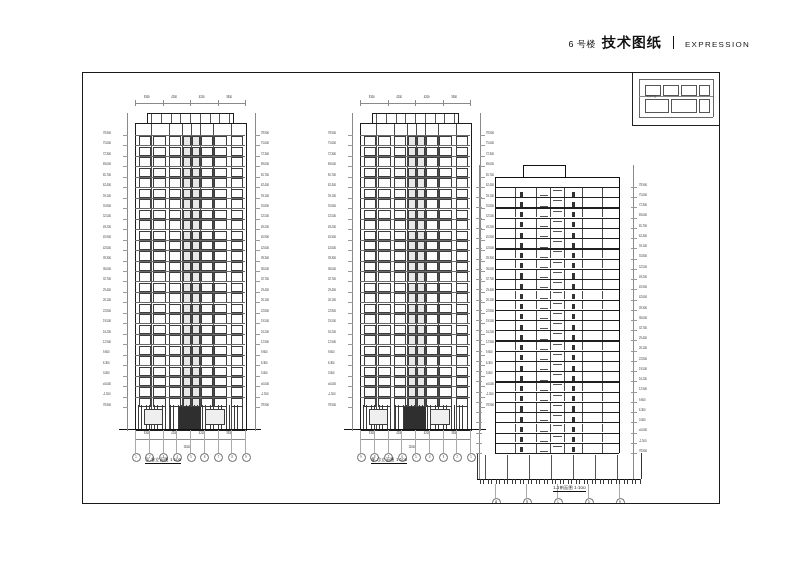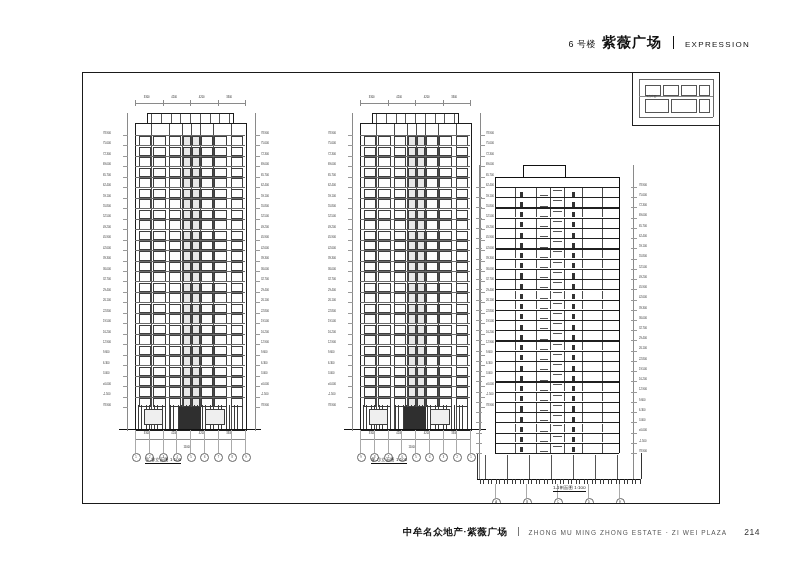--- a/index.html
+++ b/index.html
@@ -92,21 +92,21 @@
   .sect{position:absolute;}
   .fill{position:absolute;background:#1f1f1f;}
 </style>
 </head>
 <body>
 
 <div class="page">
 
   <div class="header">
     <span class="bldg">6 号楼</span>
-    <span class="title">紫薇广场</span>
+    <span class="title">技术图纸</span>
     <span class="bar"></span>
     <span class="en">EXPRESSION</span>
   </div>
 
   <div class="frame">
 
     <div class="detail-box">
       <div class="dline" style="left:6px;top:6px;width:74px;height:0.5px;"></div>
       <div class="dline" style="left:6px;top:44px;width:74px;height:0.5px;"></div>
       <div class="dline" style="left:6px;top:6px;width:0.5px;height:38px;"></div>
@@ -1350,20 +1350,14 @@
       <u>①-⑨立面图 1:100</u>
     </div>
     <div class="capt" style="left:288px;top:384px;">
       <u>⑨-①立面图 1:100</u>
     </div>
     <div class="capt" style="left:470px;top:412px;">
       <u>1-1剖面图 1:100</u>
     </div>
   </div>
 
-  <div class="footer">
-    <span class="cn">中牟名众地产·紫薇广场</span>
-    <span class="vbar"></span>
-    <span class="en">ZHONG MU MING ZHONG ESTATE · ZI WEI PLAZA</span>
-    <span class="pg">214</span>
-  </div>
 
 </div>
 
 </body></html>

